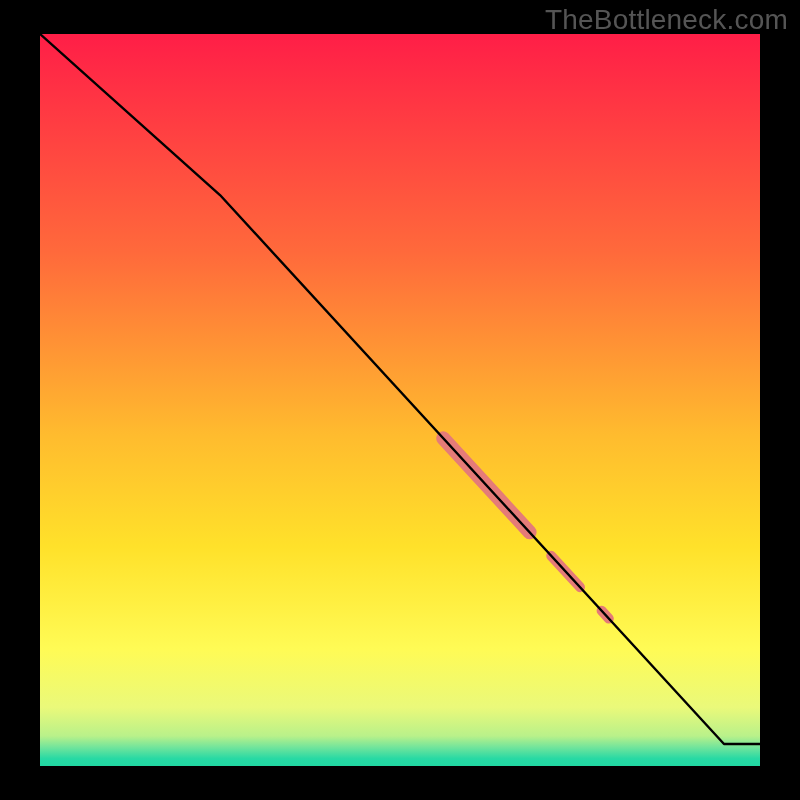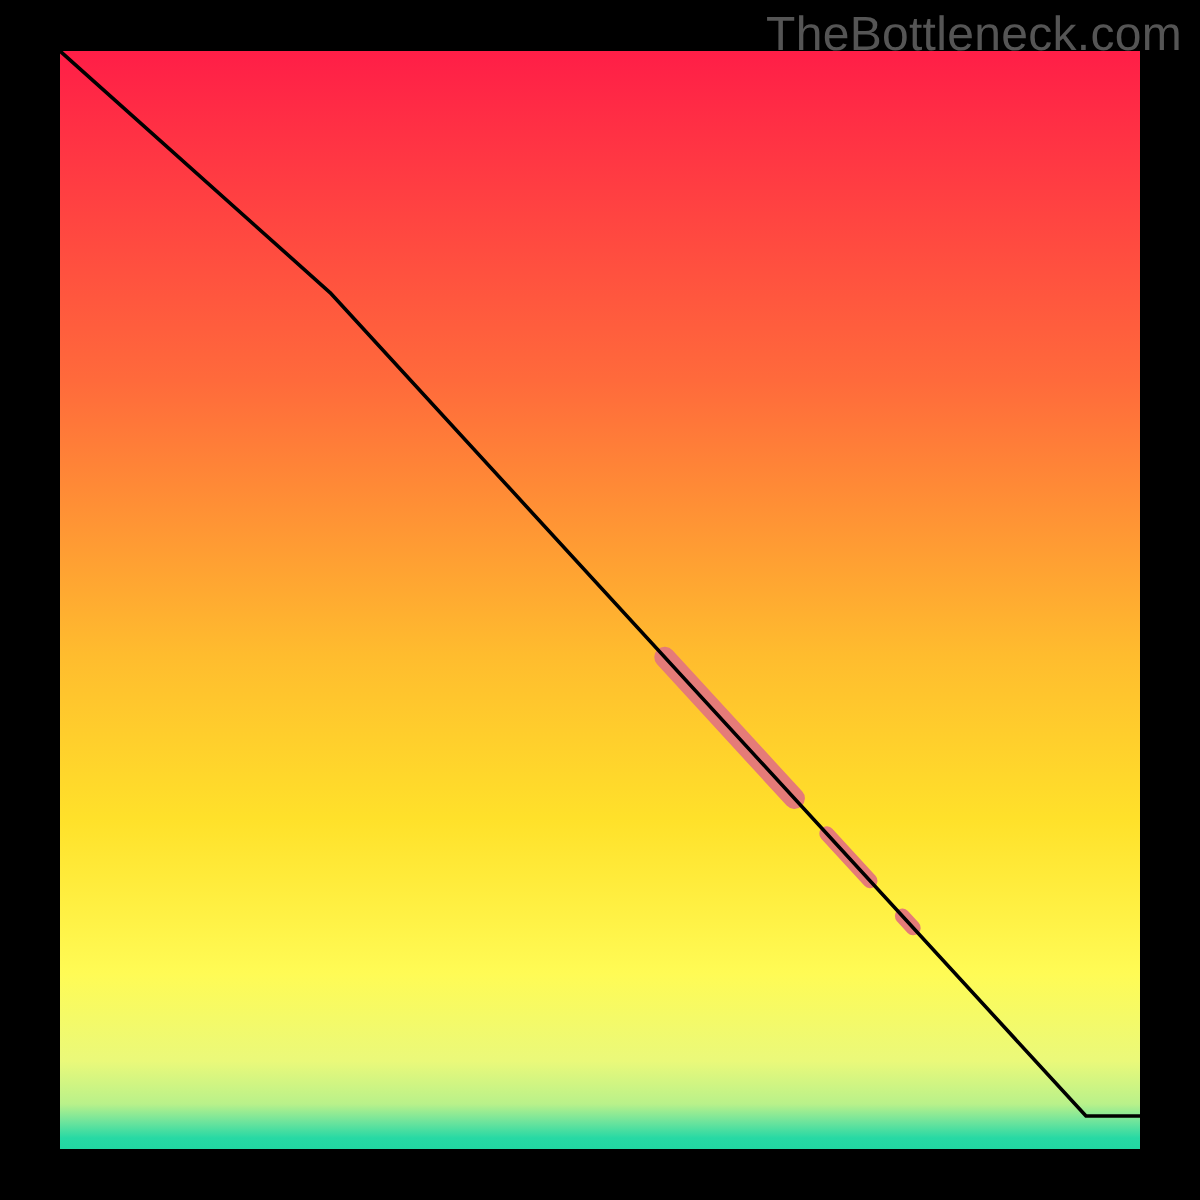--- a/index.html
+++ b/index.html
@@ -15,21 +15,21 @@
     position: relative;
     width: 800px;
     height: 800px;
     background: #000;
   }
   .watermark {
     position: absolute;
     top: 4px;
     right: 12px;
     color: #555;
-    font-size: 32px;
+    font-size: 28px;
     font-weight: 500;
     z-index: 5;
     letter-spacing: 0.2px;
     text-align: right;
   }
   svg.plot {
     position: absolute;
     inset: 0;
     width: 800px;
     height: 800px;

